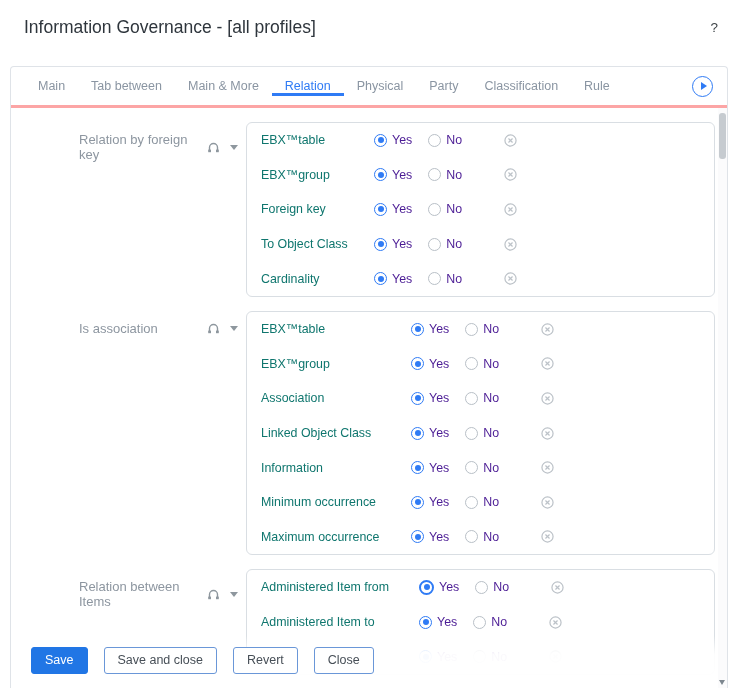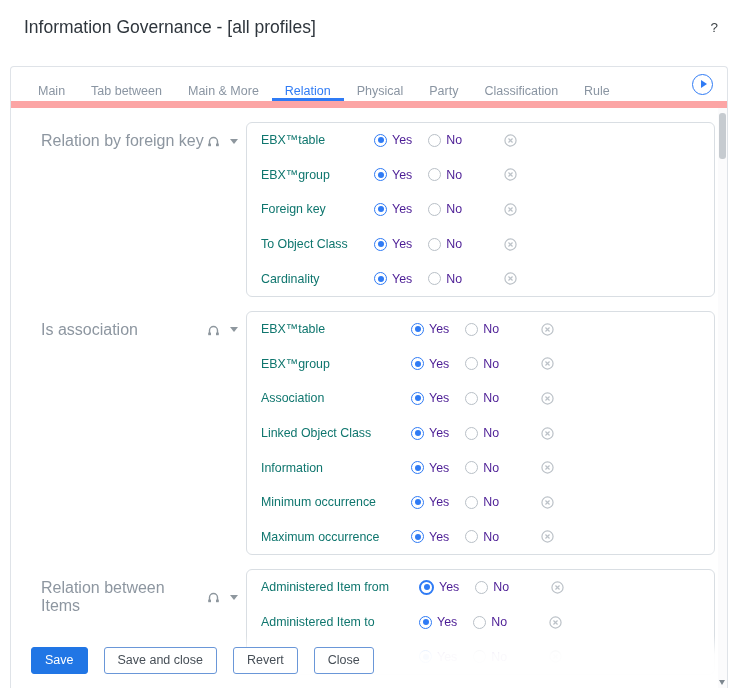--- a/index.html
+++ b/index.html
@@ -12,21 +12,21 @@
   .header{position:absolute;top:0;left:0;right:0;height:66px;background:#fff;}
   .page-title{margin:0;padding:17px 0 0 24px;font-size:17.5px;font-weight:400;color:#2e353c;}
   .help{position:absolute;top:20px;right:20px;font-size:13.5px;color:#3f4549;cursor:pointer;}
 
   .panel{
     position:absolute;left:10px;right:10px;top:66px;bottom:0;
     border:1px solid #dfe3e8;border-bottom:none;border-radius:4px 4px 0 0;background:#fff;
   }
   .tabbar{
     position:absolute;top:0;left:0;right:0;height:41px;
-    border-bottom:7px solid #fca5a5;display:flex;align-items:flex-end;
+    border-bottom:3px solid #fca5a5;display:flex;align-items:center;
     padding:0 14px;box-sizing:border-box;
   }
   .tabs{display:flex;align-items:stretch;}
   .tab{
     display:flex;align-items:center;padding:3px 13px 0 13px;
     font-size:12.5px;color:#8a95a2;border-bottom:3px solid transparent;
     box-sizing:border-box;cursor:pointer;white-space:nowrap;
   }
   .tab.active{color:#2f7bf5;border-bottom-color:#2f7bf5;}
   .tab-scroll{
@@ -38,21 +38,21 @@
     content:"";width:0;height:0;border-top:4px solid transparent;
     border-bottom:4px solid transparent;border-left:6px solid #2f7bf5;margin-left:2px;
   }
 
   .content{position:absolute;top:41px;left:0;right:9px;bottom:0;overflow:hidden;}
   .section{display:flex;margin-top:14px;padding-left:30px;padding-right:3px;}
   .sec-left{
     width:205px;flex:0 0 auto;display:flex;align-items:center;
     align-self:flex-start;padding:10px 8px 0 0;box-sizing:border-box;
   }
-  .sec-label{flex:1;font-size:16px;color:#8d96a0;}
+  .sec-label{flex:1;font-size:13px;color:#8d96a0;margin-left:38px;}
   .sec-icon{display:inline-flex;margin-right:10px;flex:0 0 auto;}
   .caret{width:0;height:0;border-left:4px solid transparent;border-right:4px solid transparent;
     border-top:5px solid #8e979e;cursor:pointer;flex:0 0 auto;}
   .rows-panel{flex:1;border:1px solid #d9dee3;border-radius:6px;padding:0 14px;background:#fff;}
   .row{height:34.6px;display:flex;align-items:center;}
   .row.faded{opacity:.4;}
   .row-label{font-size:12.4px;color:#0f766e;flex:0 0 auto;}
   .section-0 .row-label{width:113px;}
   .section-1 .row-label{width:150px;}
   .section-2 .row-label{width:158px;}

